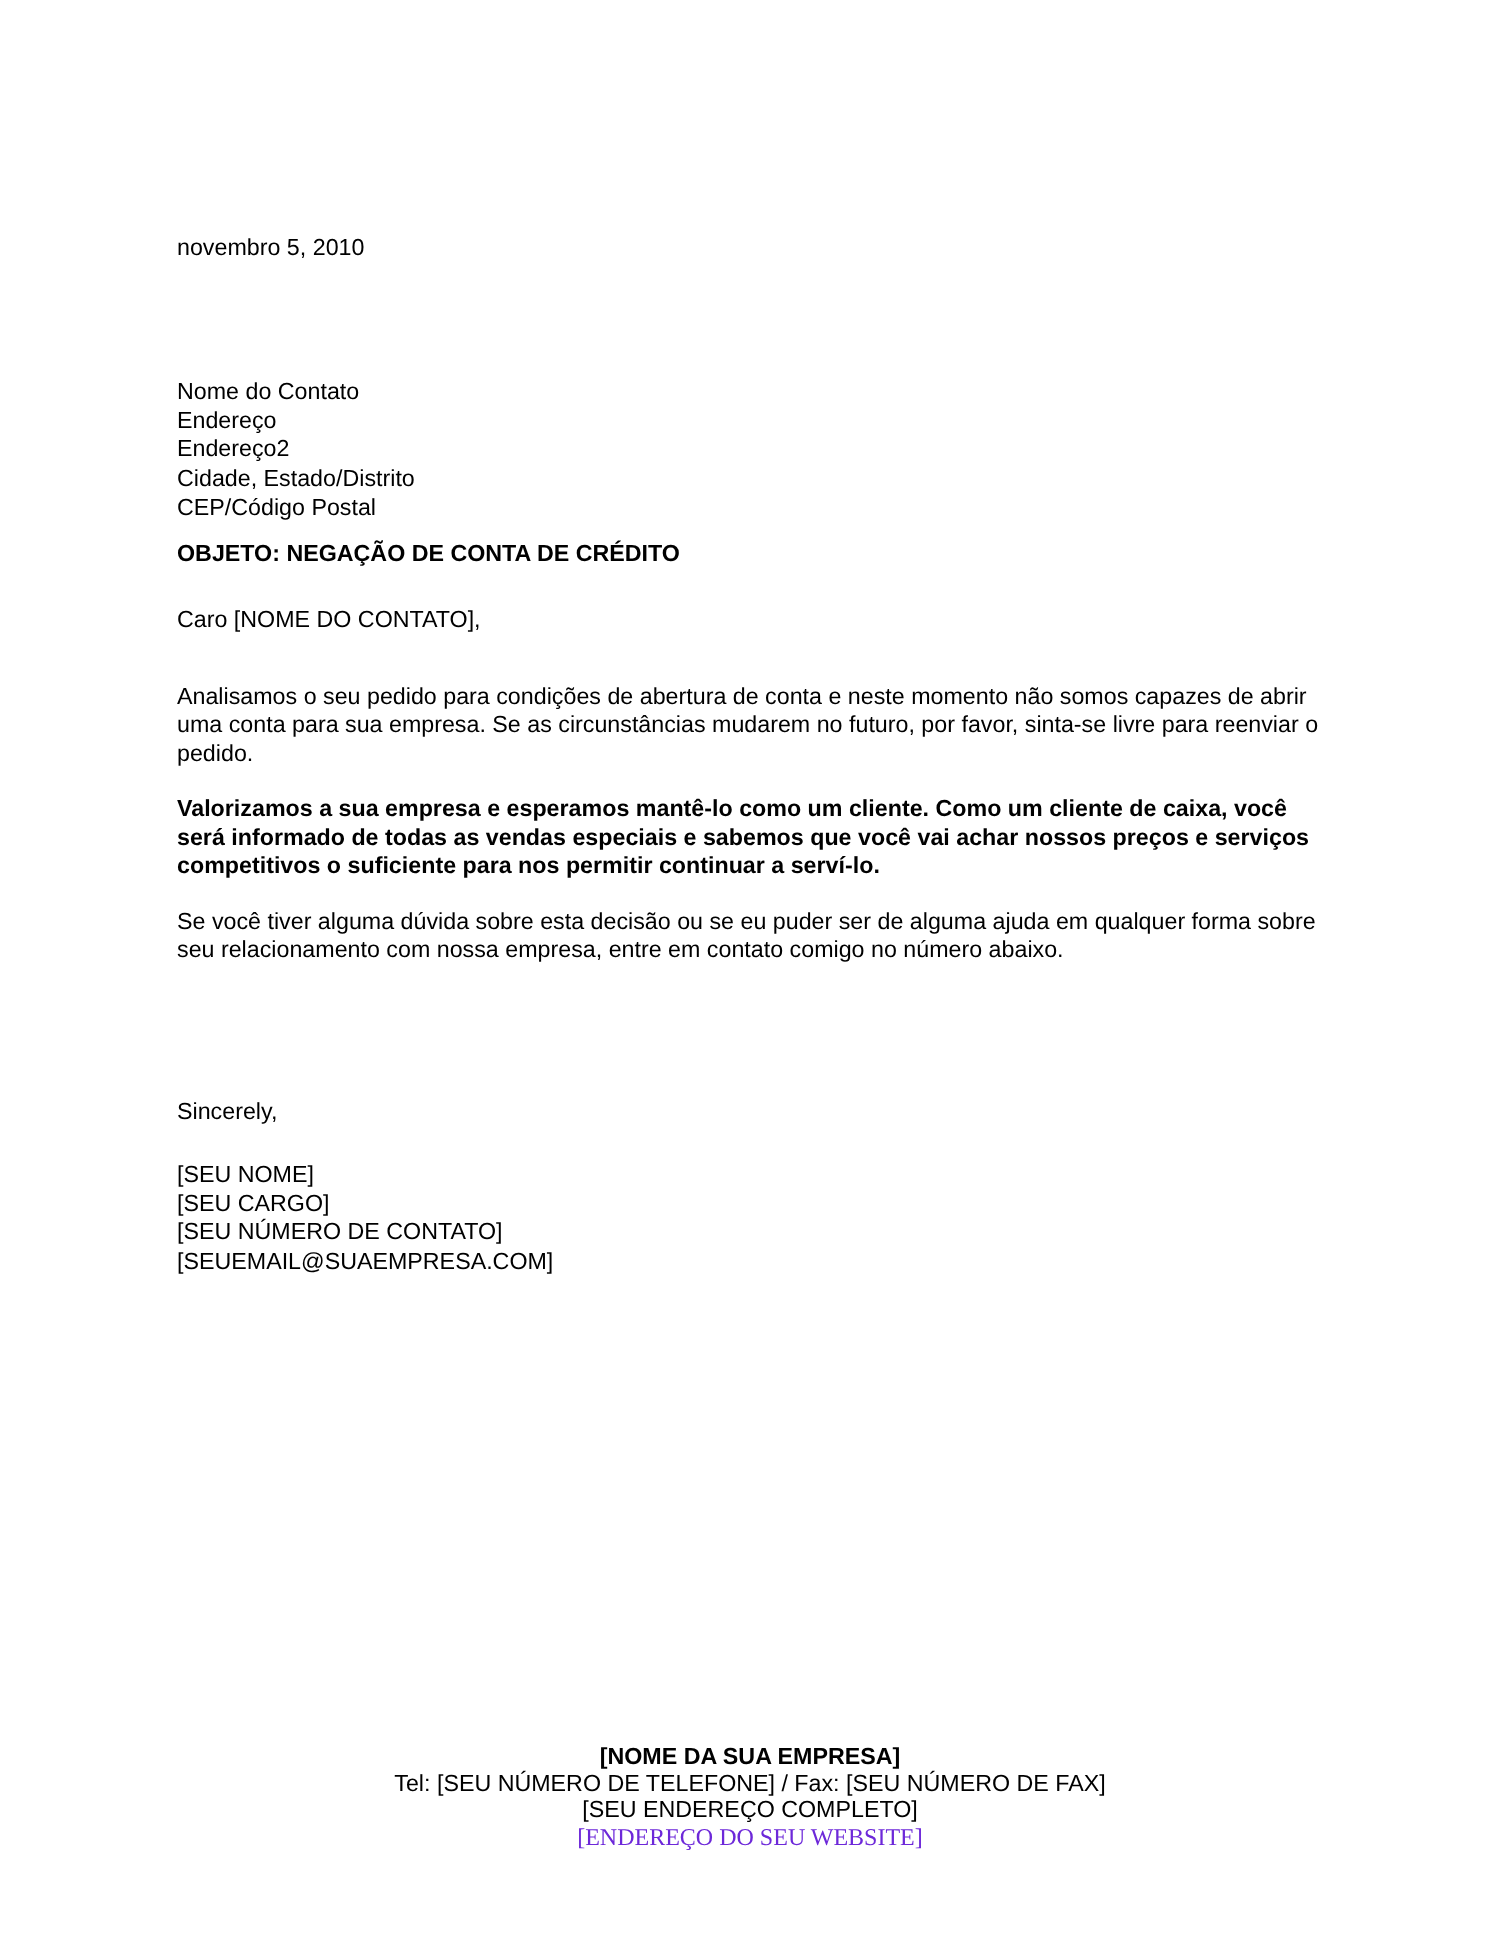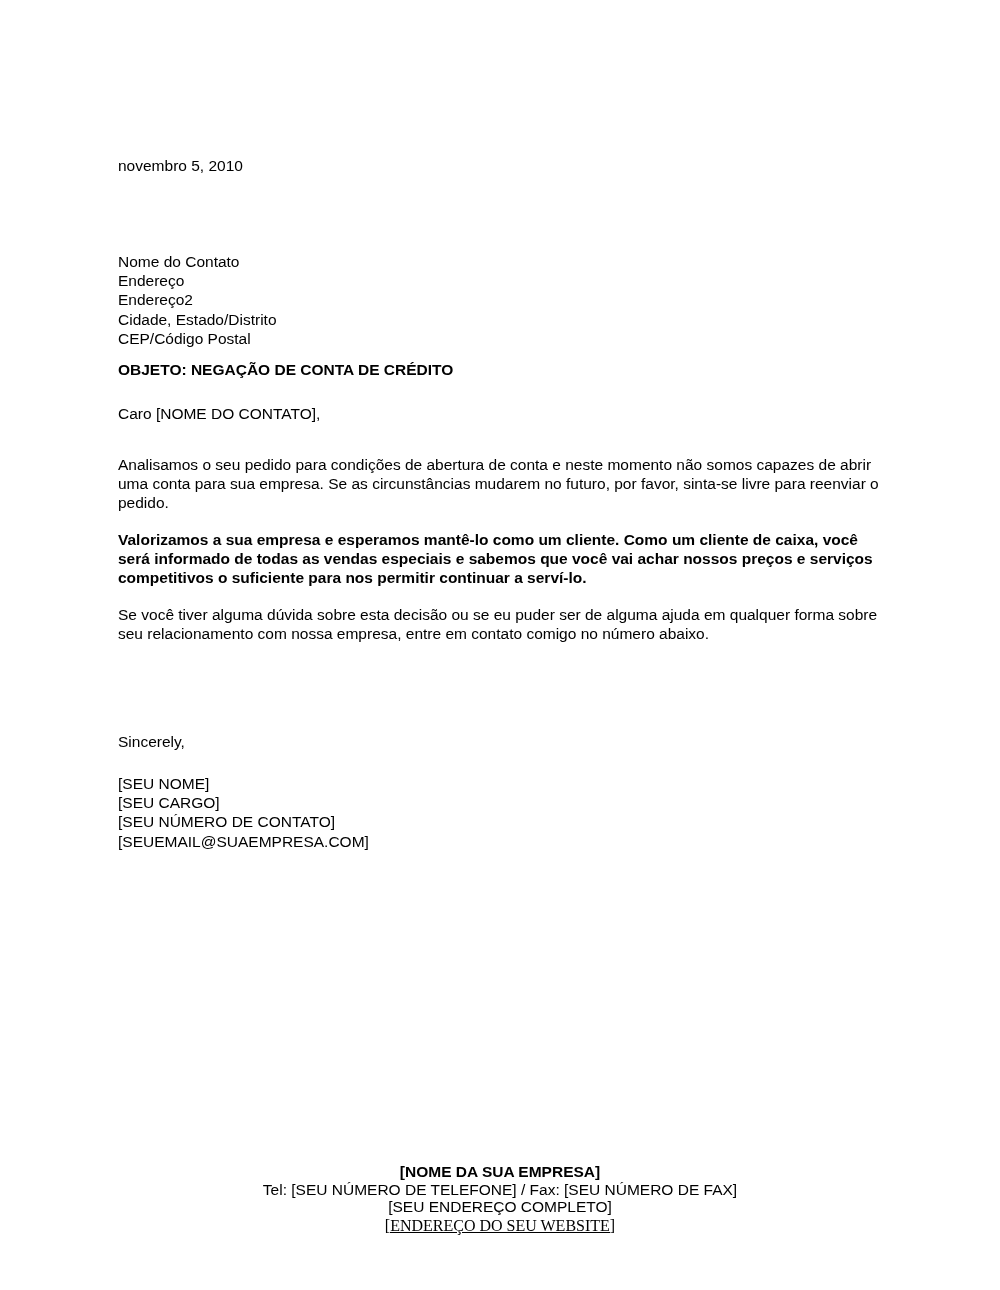--- a/index.html
+++ b/index.html
@@ -63,22 +63,21 @@
   }
   .footer .company-name {
     font-weight: bold;
   }
   .footer .website-row {
     margin-top: 1px;
   }
   .footer a.website-link {
     font-family: "Liberation Serif", serif;
     font-size: 16px;
-    color: #000000;
-    text-decoration: underline;
+    color: #6d28d9;
     cursor: pointer;
   }
 </style>
 </head>
 <body>
 
 <div class="page">
   <div class="content">
 
     <div class="date">novembro 5, 2010</div>

